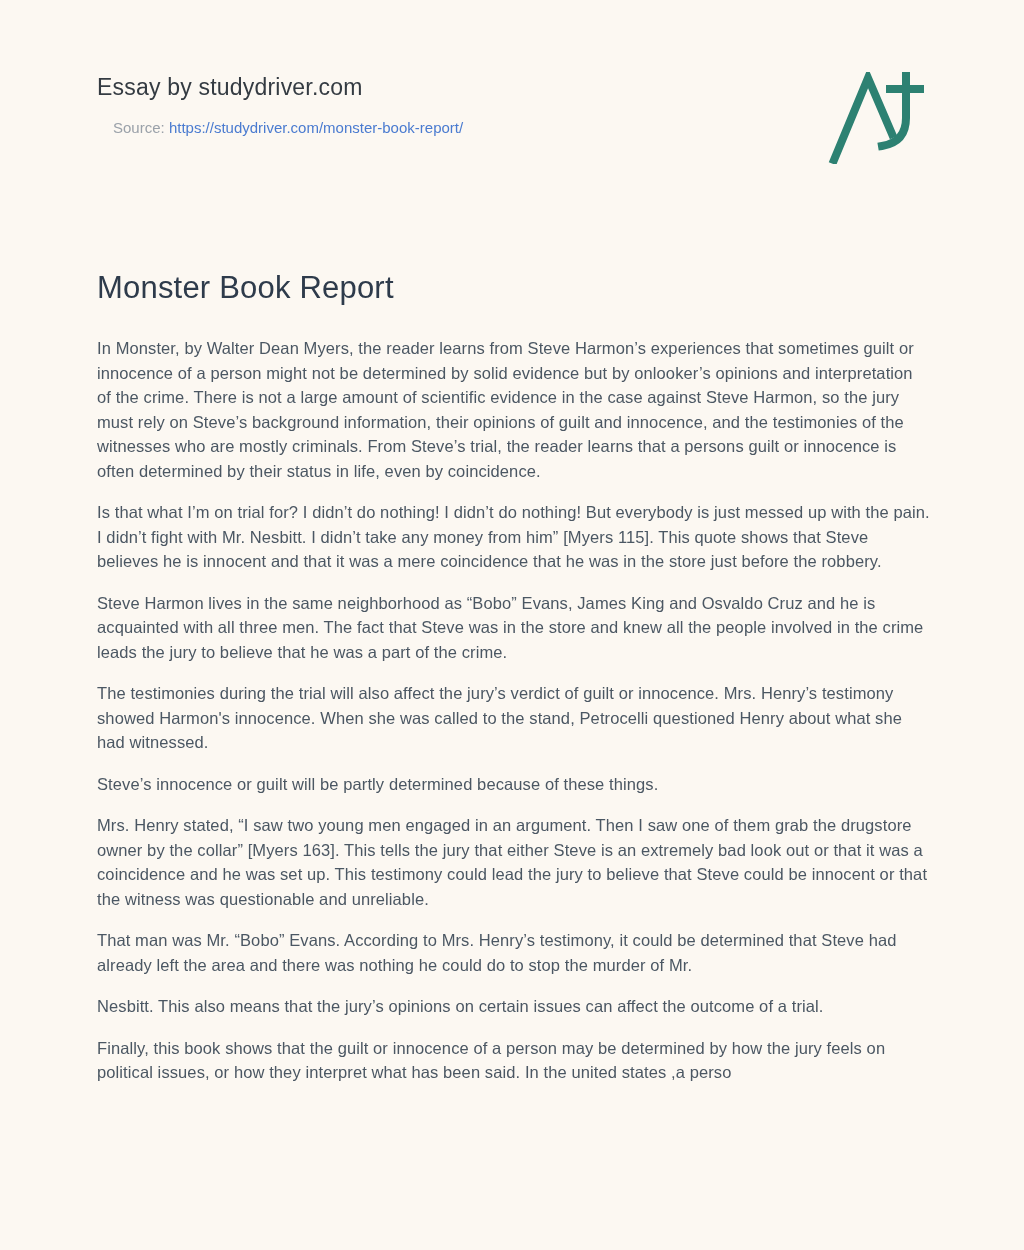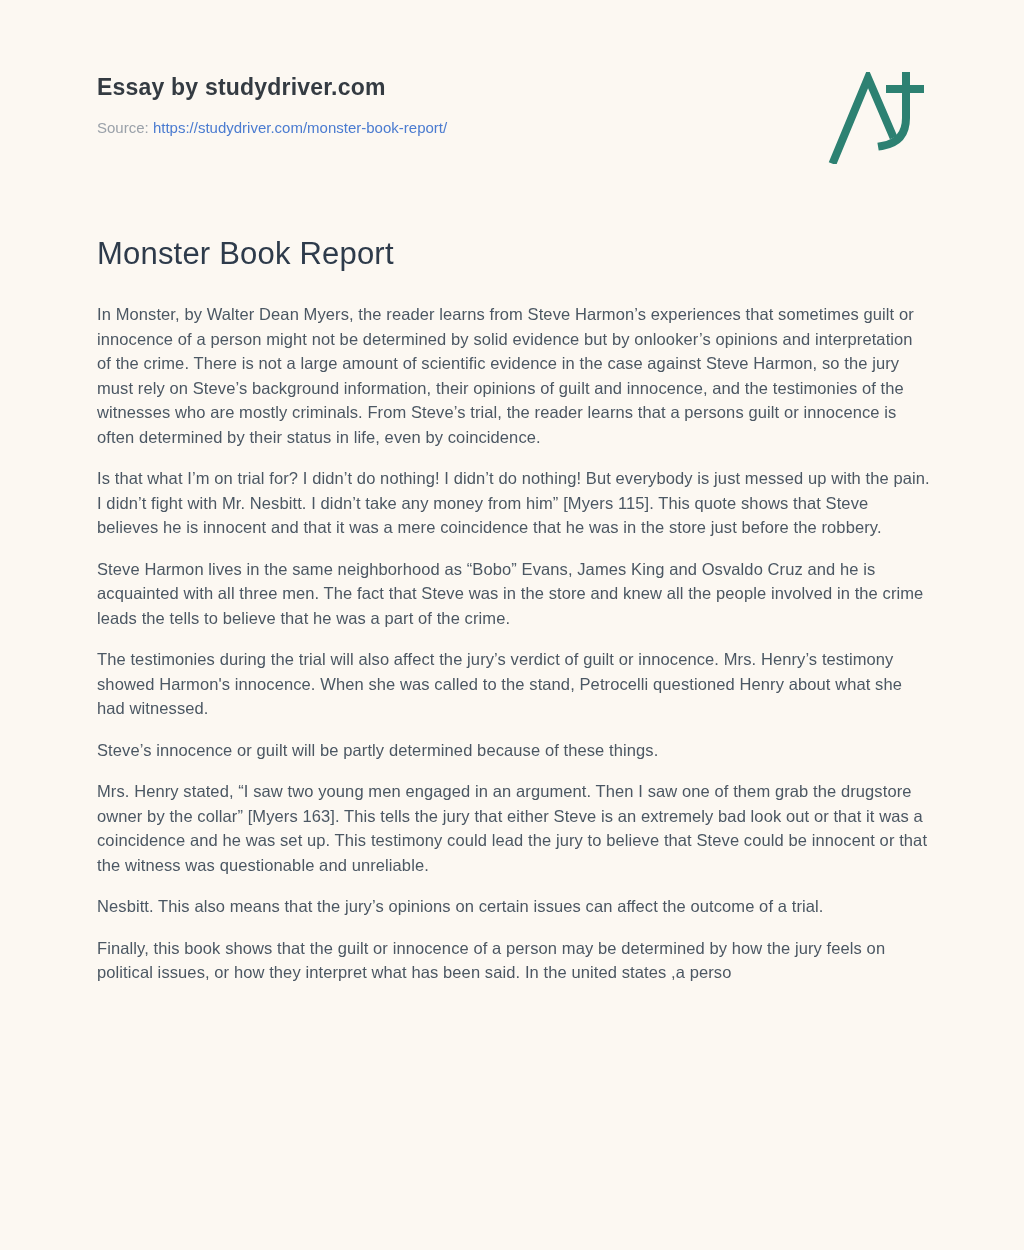--- a/index.html
+++ b/index.html
@@ -21,40 +21,40 @@
     height: 100%;
   }
   .top-header {
     display: flex;
     justify-content: space-between;
     align-items: flex-start;
   }
   .site-title {
     margin: 0 0 18px 0;
     font-size: 23px;
-    font-weight: 700;
+    font-weight: 400;
     color: #343b42;
     letter-spacing: 0.2px;
   }
   .source-line {
-    margin: 0;
+    margin: 16px;
     font-size: 15px;
     color: #9aa1a9;
   }
   .source-line a {
     color: #4a7bd0;
     text-decoration: none;
     cursor: pointer;
   }
   .logo-wrap {
     margin-top: -2px;
     margin-right: 6px;
   }
   .article-title {
-    margin: 68px 0 30px 0;
+    margin: 102px 0 30px 0;
     font-size: 31px;
     font-weight: 500;
     color: #2e3b4b;
     letter-spacing: 0.2px;
   }
   .essay p {
     margin: 0 0 17px 0;
     font-size: 16.5px;
     line-height: 24.5px;
     color: #4b5763;
@@ -87,23 +87,24 @@
         <path d="M62 17 L94 17" stroke="#2d8172" stroke-width="8" fill="none" stroke-linecap="square"></path>
       </svg>
     </div>
   </div>
 
   <h1 class="article-title">Monster Book Report</h1>
 
   <div class="essay">
     <p>In Monster, by Walter Dean Myers, the reader learns from Steve Harmon’s experiences that sometimes guilt or innocence of a person might not be determined by solid evidence but by onlooker’s opinions and interpretation of the crime. There is not a large amount of scientific evidence in the case against Steve Harmon, so the jury must rely on Steve’s background information, their opinions of guilt and innocence, and the testimonies of the witnesses who are mostly criminals. From Steve’s trial, the reader learns that a persons guilt or innocence is often determined by their status in life, even by coincidence.</p>
     <p>Is that what I’m on trial for? I didn’t do nothing! I didn’t do nothing! But everybody is just messed up with the pain. I didn’t fight with Mr. Nesbitt. I didn’t take any money from him” [Myers 115]. This quote shows that Steve believes he is innocent and that it was a mere coincidence that he was in the store just before the robbery.</p>
-    <p>Steve Harmon lives in the same neighborhood as “Bobo” Evans, James King and Osvaldo Cruz and he is acquainted with all three men. The fact that Steve was in the store and knew all the people involved in the crime leads the tells to believe that he was a part of the crime.</p>
+    <p>Steve Harmon lives in the same neighborhood as “Bobo” Evans, James King and Osvaldo Cruz and he is acquainted with all three men. The fact that Steve was in the store and knew all the people involved in the crime leads the jury to believe that he was a part of the crime.</p>
     <p>The testimonies during the trial will also affect the jury’s verdict of guilt or innocence. Mrs. Henry’s testimony showed Harmon's innocence. When she was called to the stand, Petrocelli questioned Henry about what she had witnessed.</p>
     <p>Steve’s innocence or guilt will be partly determined because of these things.</p>
     <p>Mrs. Henry stated, “I saw two young men engaged in an argument. Then I saw one of them grab the drugstore owner by the collar” [Myers 163]. This tells the jury that either Steve is an extremely bad look out or that it was a coincidence and he was set up. This testimony could lead the jury to believe that Steve could be innocent or that the witness was questionable and unreliable.</p>
+    <p>That man was Mr. “Bobo” Evans. According to Mrs. Henry’s testimony, it could be determined that Steve had already left the area and there was nothing he could do to stop the murder of Mr.</p>
     <p>Nesbitt. This also means that the jury’s opinions on certain issues can affect the outcome of a trial.</p>
     <p>Finally, this book shows that the guilt or innocence of a person may be determined by how the jury feels on political issues, or how they interpret what has been said. In the united states ,a perso</p>
   </div>
 
 </div>
 
 <div class="bottom-fade"></div>
 
 </body></html>

